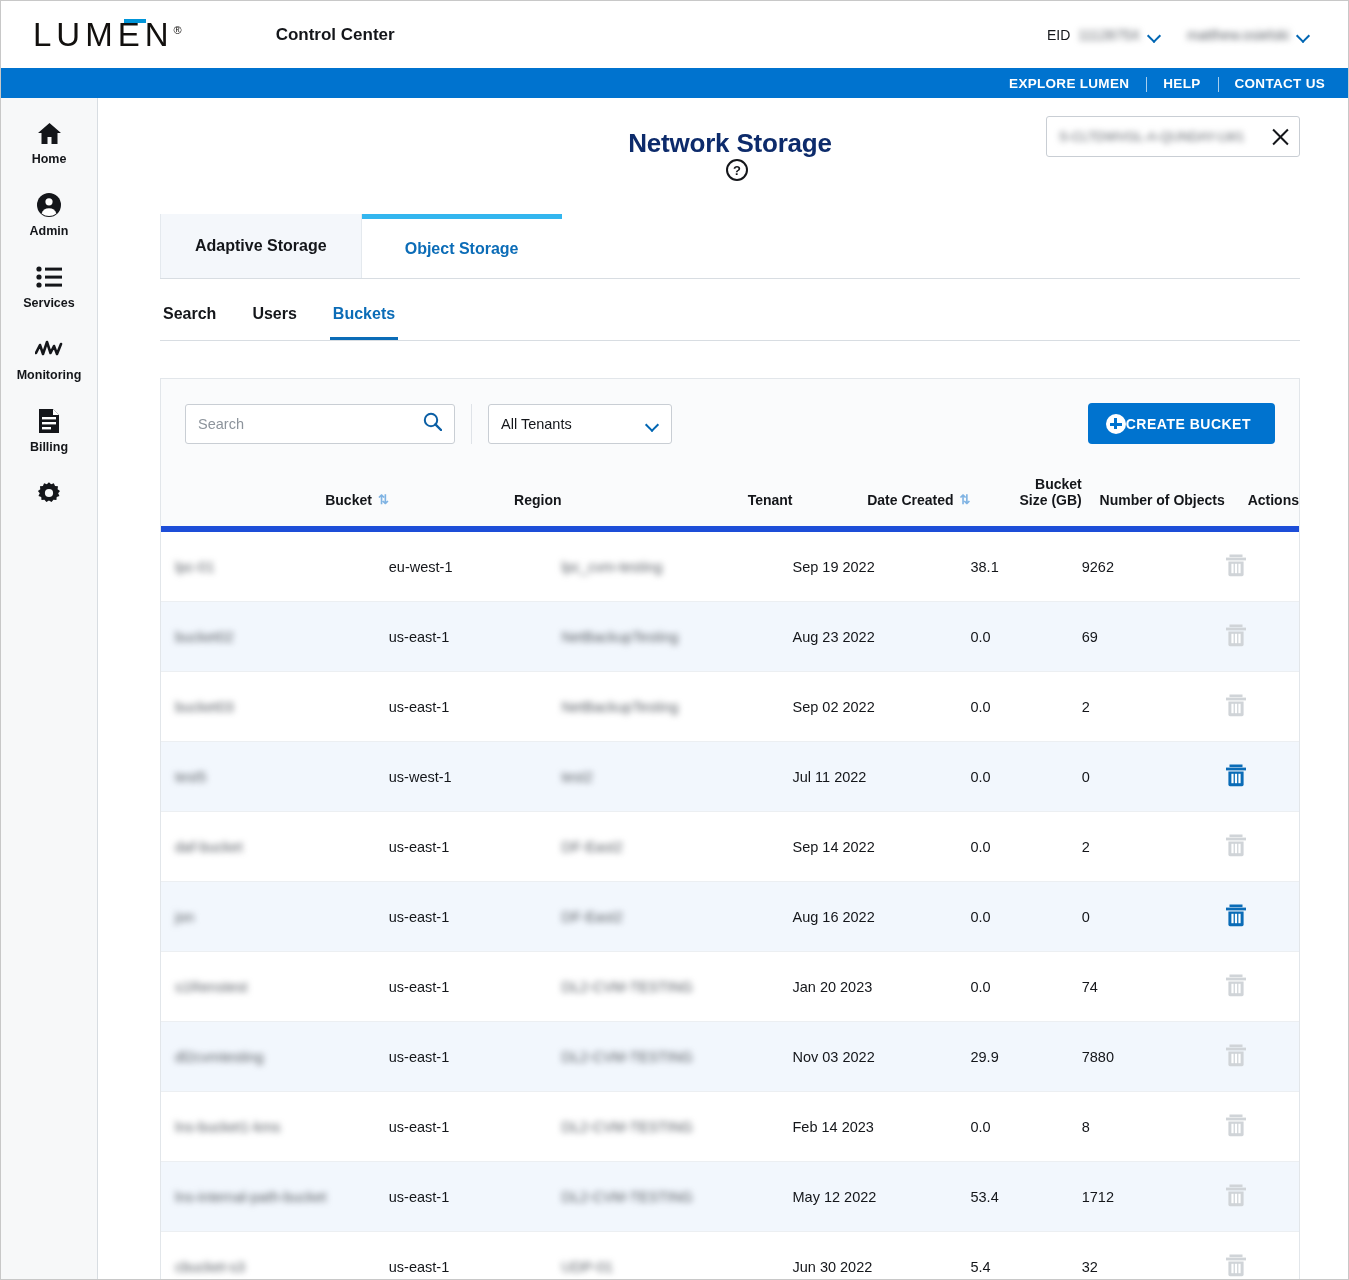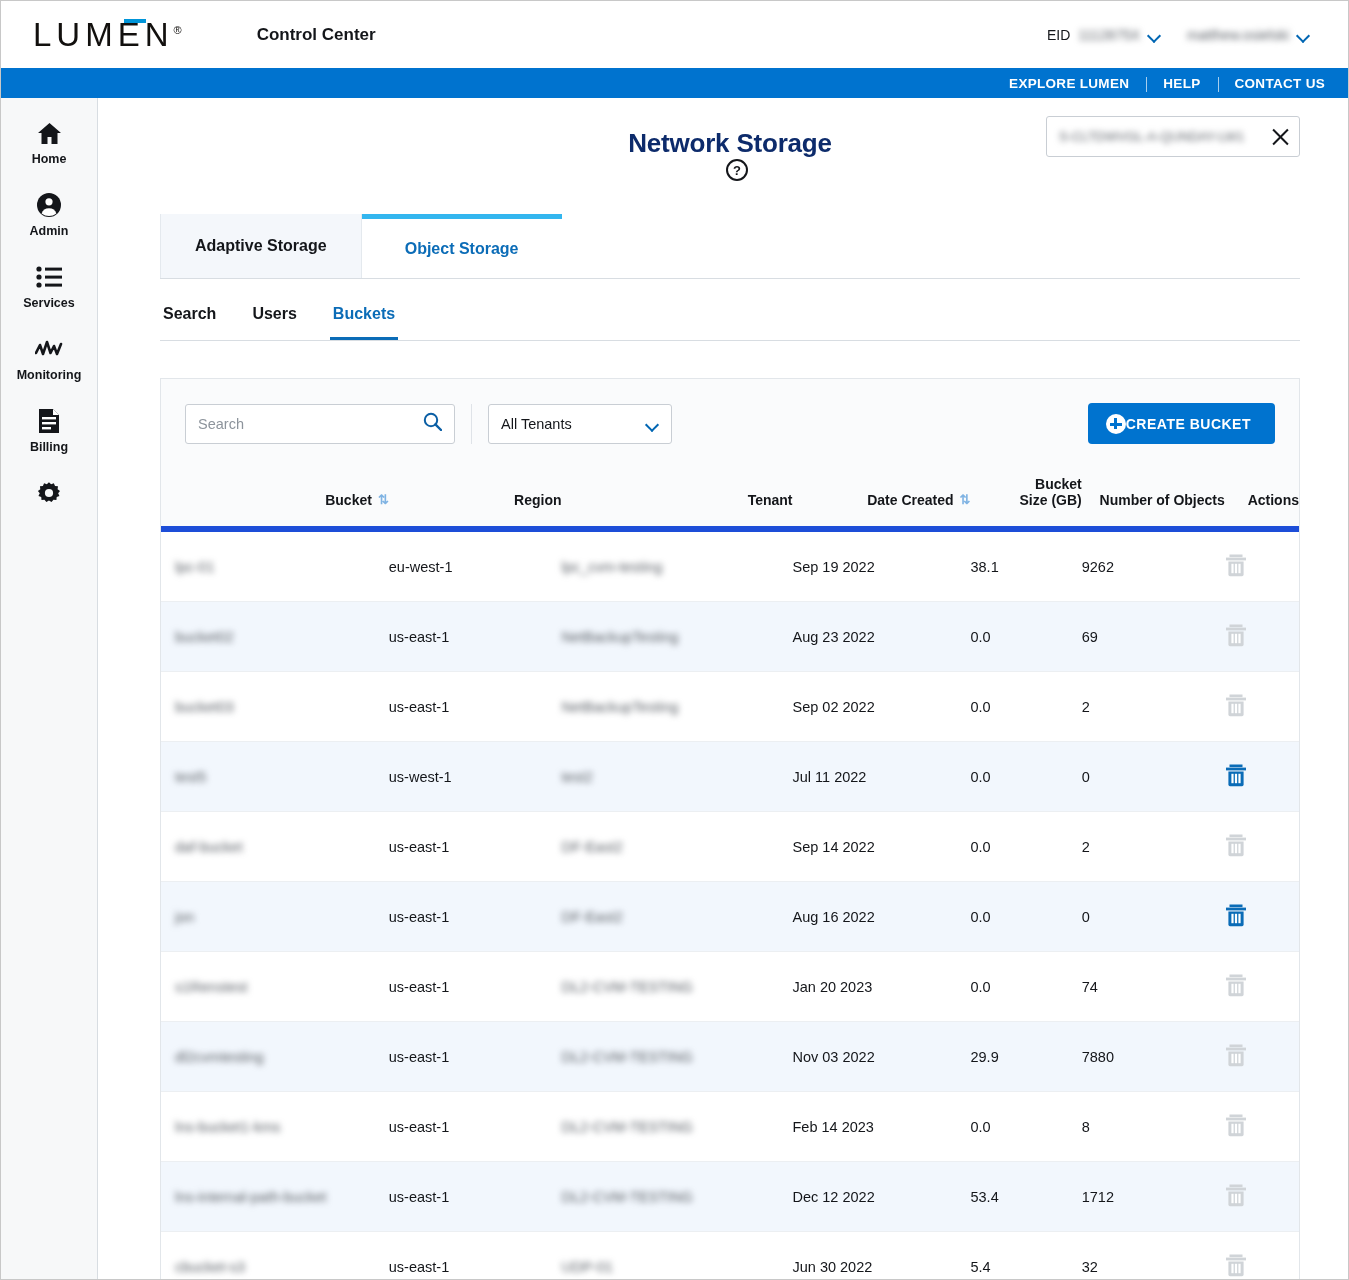--- a/index.html
+++ b/index.html
@@ -41,21 +41,21 @@
     left: 91px; top: 1px;
     width: 22px; height: 4px;
     background: #0095d9;
   }
   .logo .reg {
     font-size: 11px;
     vertical-align: super;
     letter-spacing: 0;
   }
   .app-title {
-    margin-left: 75px;
+    margin-left: 94px;
     font-size: 17px;
     font-weight: bold;
     color: #14161a;
   }
   .header-right {
     margin-left: auto;
     display: flex;
     align-items: center;
     gap: 26px;
     padding-right: 14px;
@@ -675,21 +675,21 @@
                       <path d="M3.4 8.4 h15.2 v13.2 a1.6 1.6 0 0 1 -1.6 1.6 H5 a1.6 1.6 0 0 1 -1.6 -1.6 Z" fill="#d0d4d8"></path>
                       <rect x="6.4" y="10.8" width="2.2" height="9.4" fill="#ffffff"></rect>
                       <rect x="9.9" y="10.8" width="2.2" height="9.4" fill="#ffffff"></rect>
                       <rect x="13.4" y="10.8" width="2.2" height="9.4" fill="#ffffff"></rect>
                     </svg></span></td>
               </tr>
               <tr class="alt">
                 <td class="c-bucket"><span class="blurred">lns-internal-path-bucket</span></td>
                 <td>us-east-1</td>
                 <td><span class="blurred">DL2-CVM-TESTING</span></td>
-                <td>Dec 12 2022</td>
+                <td>May 12 2022</td>
                 <td>53.4</td>
                 <td>1712</td>
                 <td><span class="trash"><svg width="22" height="24" viewBox="0 0 22 24">
                       <rect x="4.5" y="1.5" width="13" height="2.6" fill="#d0d4d8"></rect>
                       <rect x="1" y="4.6" width="20" height="2.8" fill="#d0d4d8"></rect>
                       <path d="M3.4 8.4 h15.2 v13.2 a1.6 1.6 0 0 1 -1.6 1.6 H5 a1.6 1.6 0 0 1 -1.6 -1.6 Z" fill="#d0d4d8"></path>
                       <rect x="6.4" y="10.8" width="2.2" height="9.4" fill="#ffffff"></rect>
                       <rect x="9.9" y="10.8" width="2.2" height="9.4" fill="#ffffff"></rect>
                       <rect x="13.4" y="10.8" width="2.2" height="9.4" fill="#ffffff"></rect>
                     </svg></span></td>

